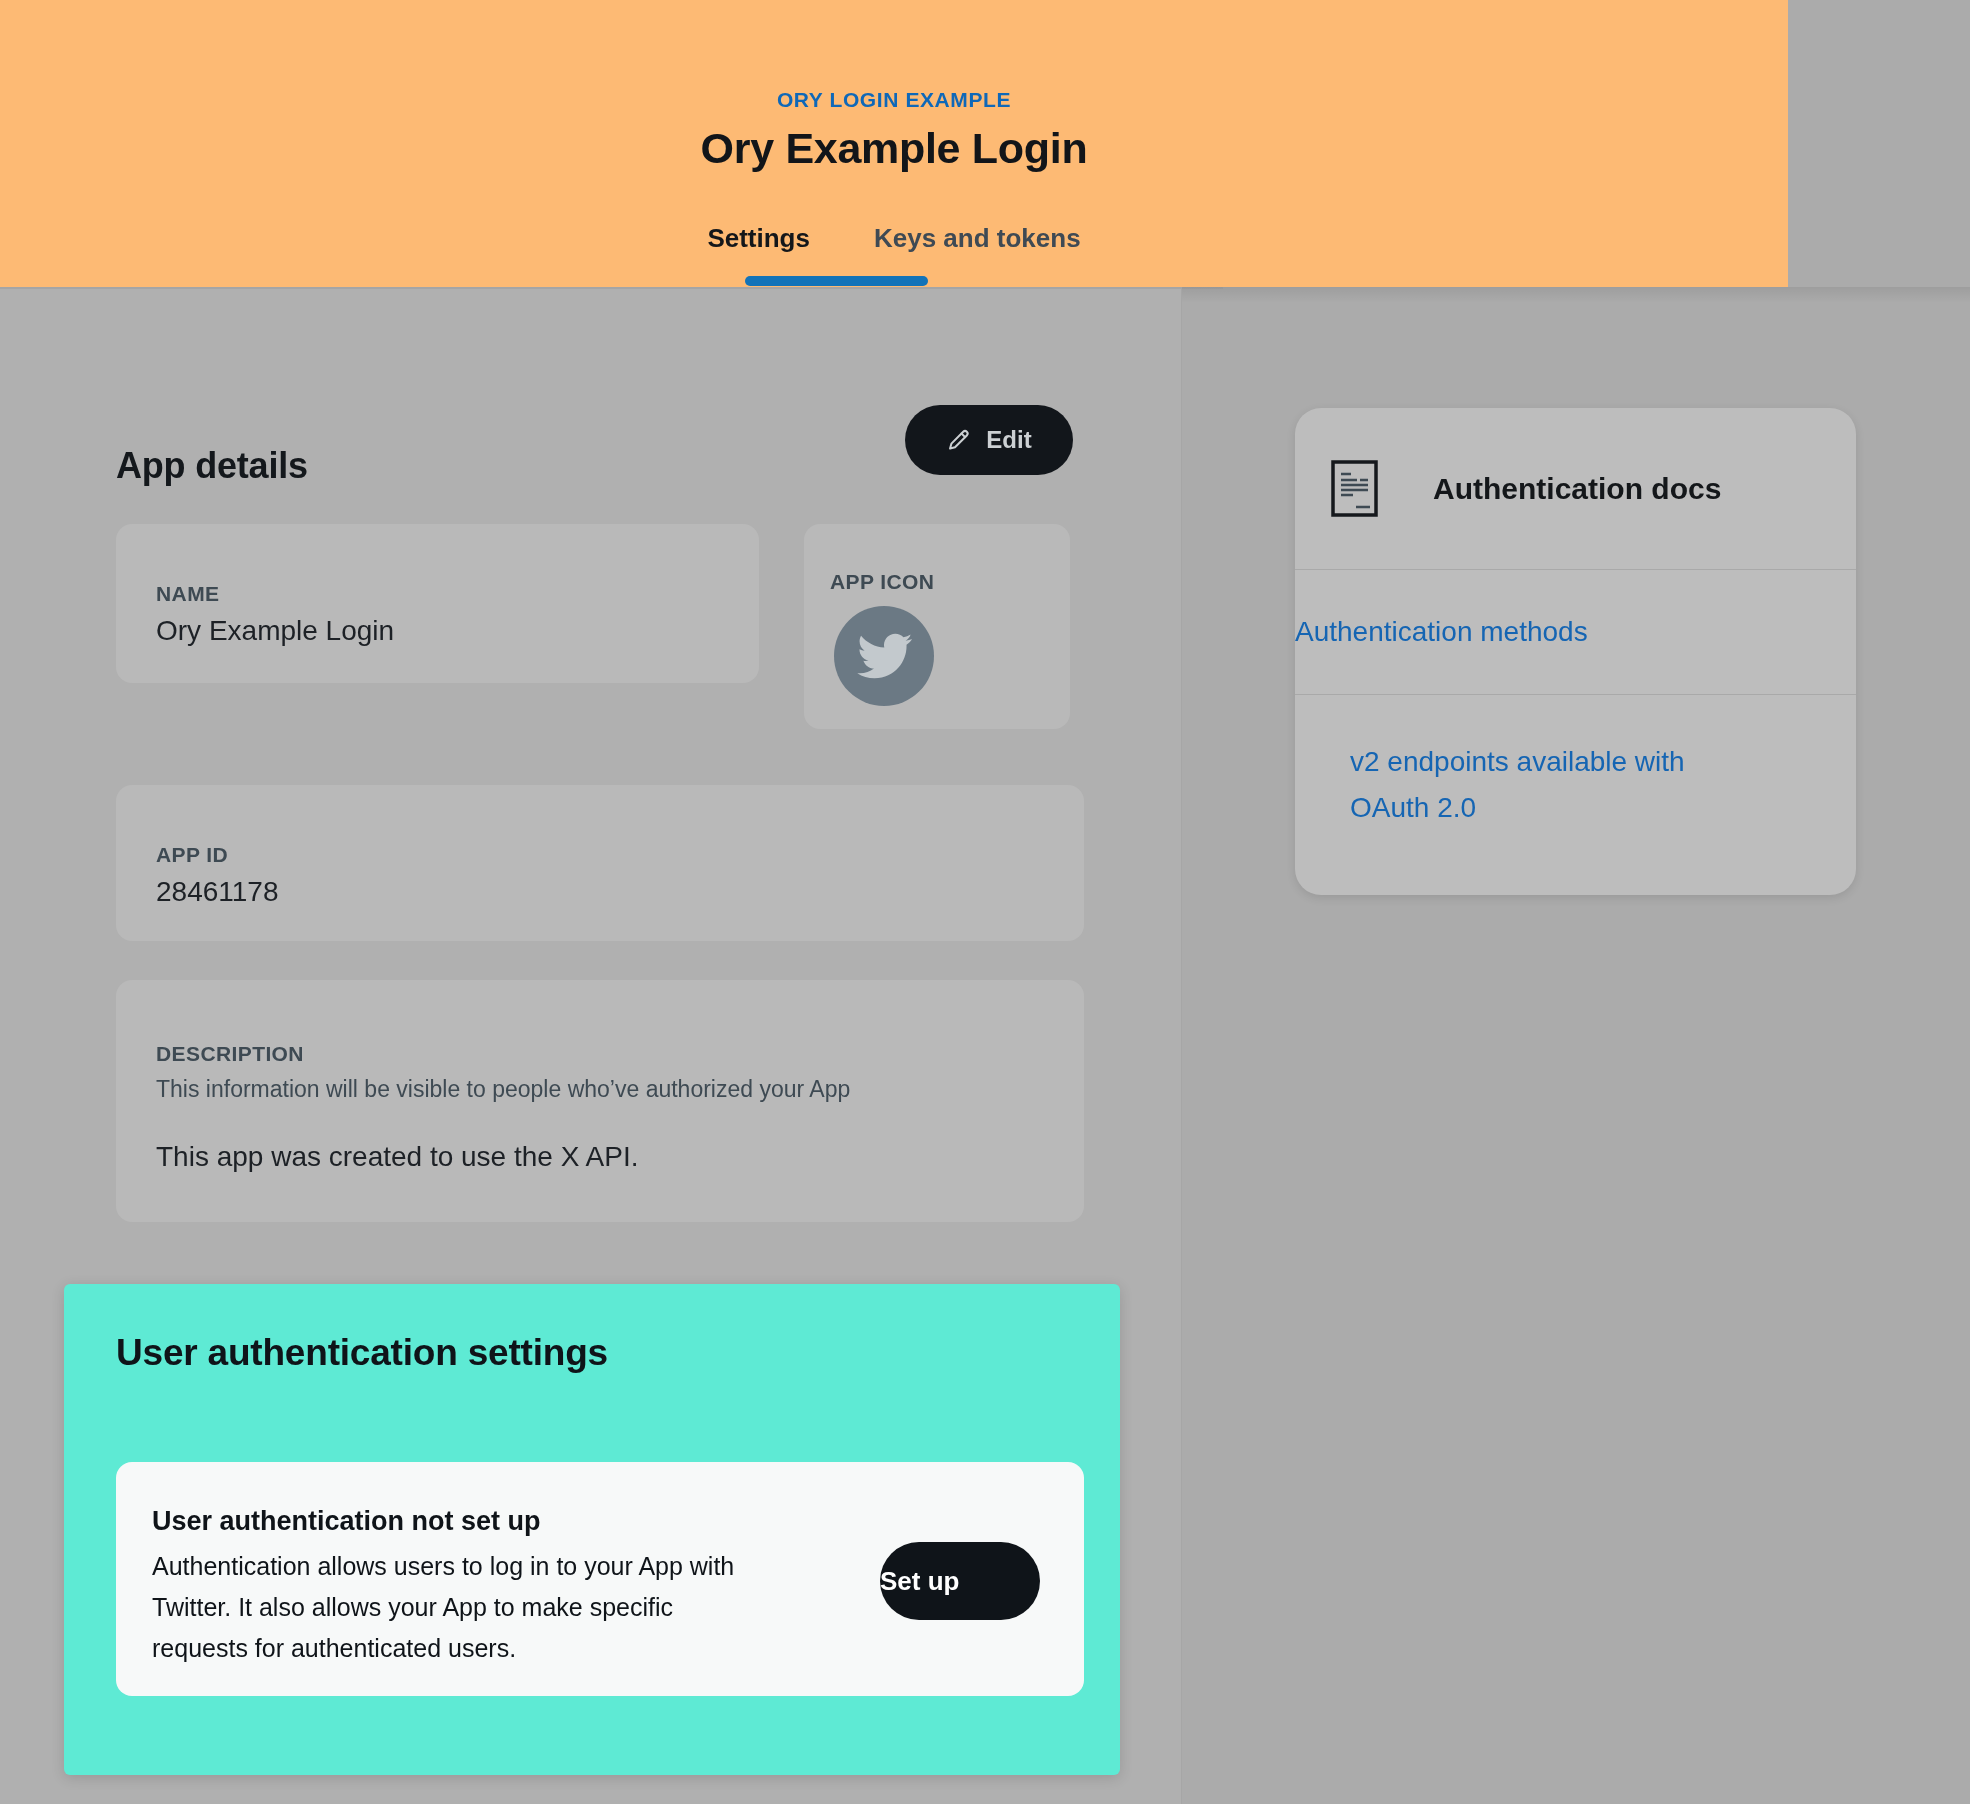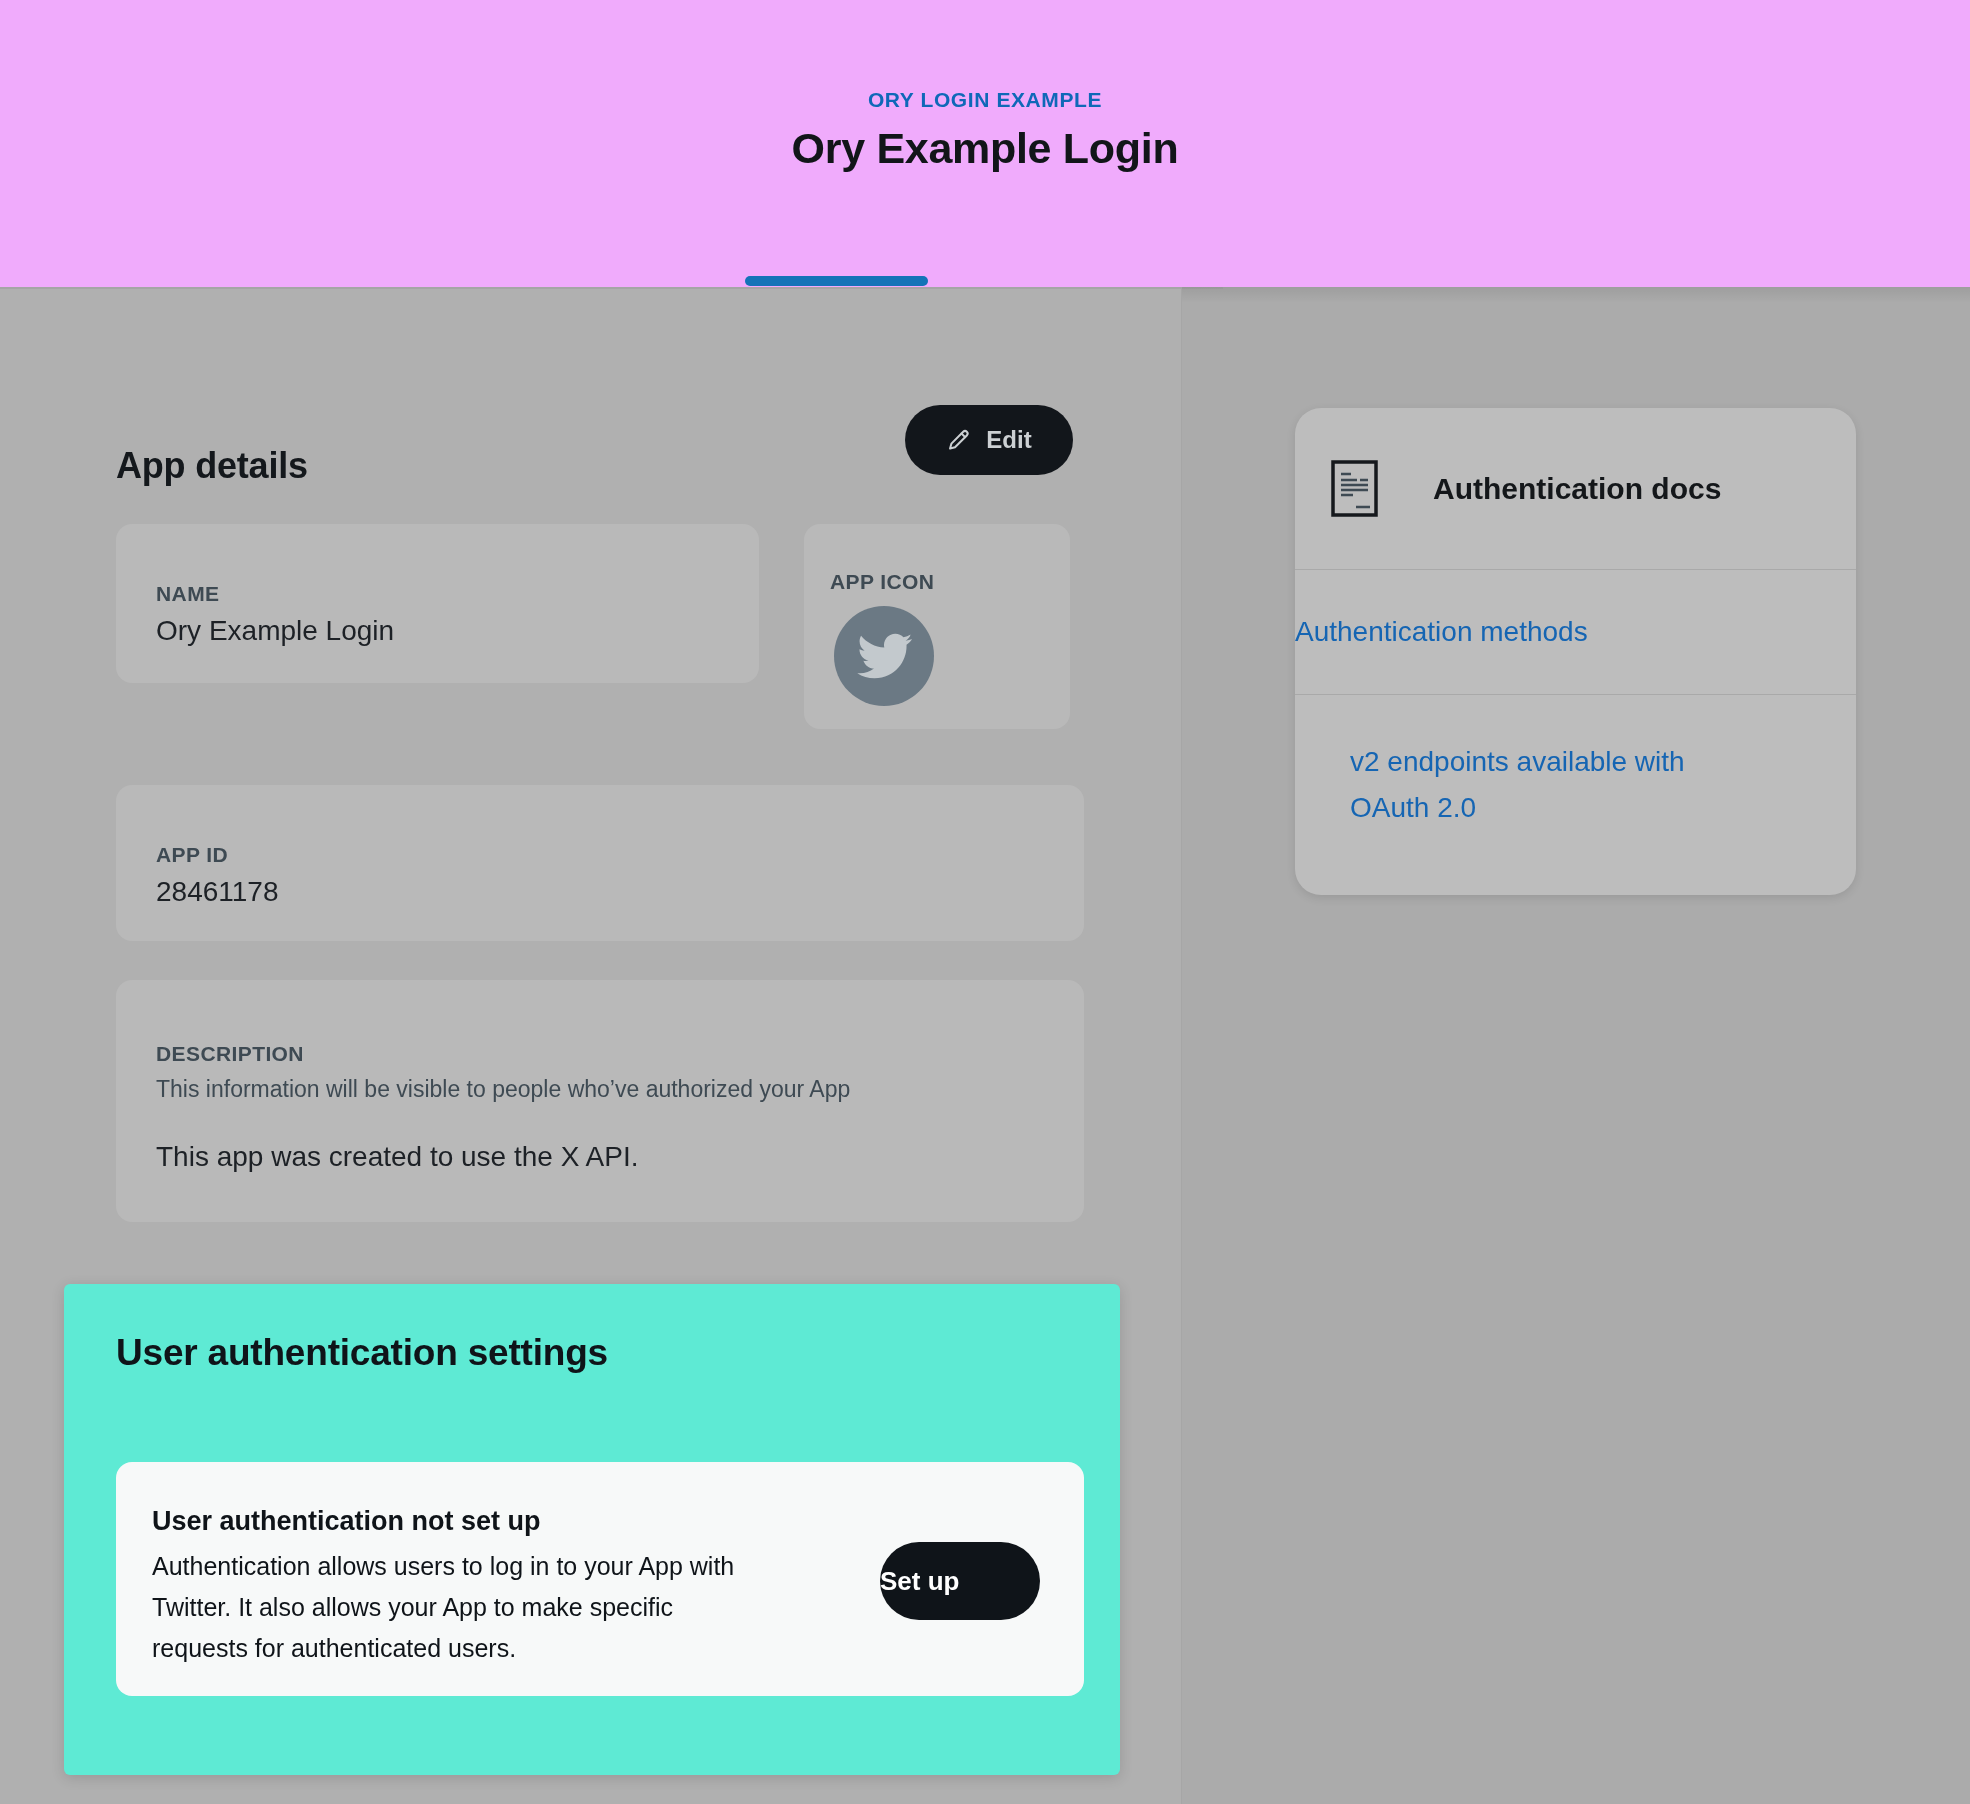--- a/index.html
+++ b/index.html
@@ -12,22 +12,22 @@
     height: 1804px;
     background: #ababab;
     overflow: hidden;
     font-family: "Liberation Sans", "DejaVu Sans", sans-serif;
     color: #1d2126;
   }
 
   
   .header-band {
     position: absolute; left: 0; top: 0;
-    width: 1970px; height: 287px;
-    background: #f0abfc;
+    width: 1788px; height: 287px;
+    background: #fdba74;
   }
   .breadcrumb {
     position: absolute; top: 88px; left: 0; width: 100%;
     text-align: center;
     font-size: 21px; font-weight: 700; letter-spacing: 0.6px;
     color: #0f68b8;
     cursor: pointer;
   }
   .page-title {
     position: absolute; top: 124px; left: 0; width: 100%;
@@ -195,20 +195,24 @@
   .docs-row2 .docs-link { display: inline-block; width: 400px; }
 </style>
 </head>
 <body>
 
 <div class="page">
 
   <div class="header-band">
     <div class="breadcrumb">ORY LOGIN EXAMPLE</div>
     <div class="page-title">Ory Example Login</div>
+    <div class="tabs">
+      <div class="tab active">Settings</div>
+      <div class="tab">Keys and tokens</div>
+    </div>
     <div class="tab-underline"></div>
   </div>
   <div class="header-divider"></div>
   <div class="right-top-shadow"></div>
 
   <div class="main-col"></div>
 
   <div class="section-heading app-details-heading">App details</div>
 
   <div class="edit-btn">

